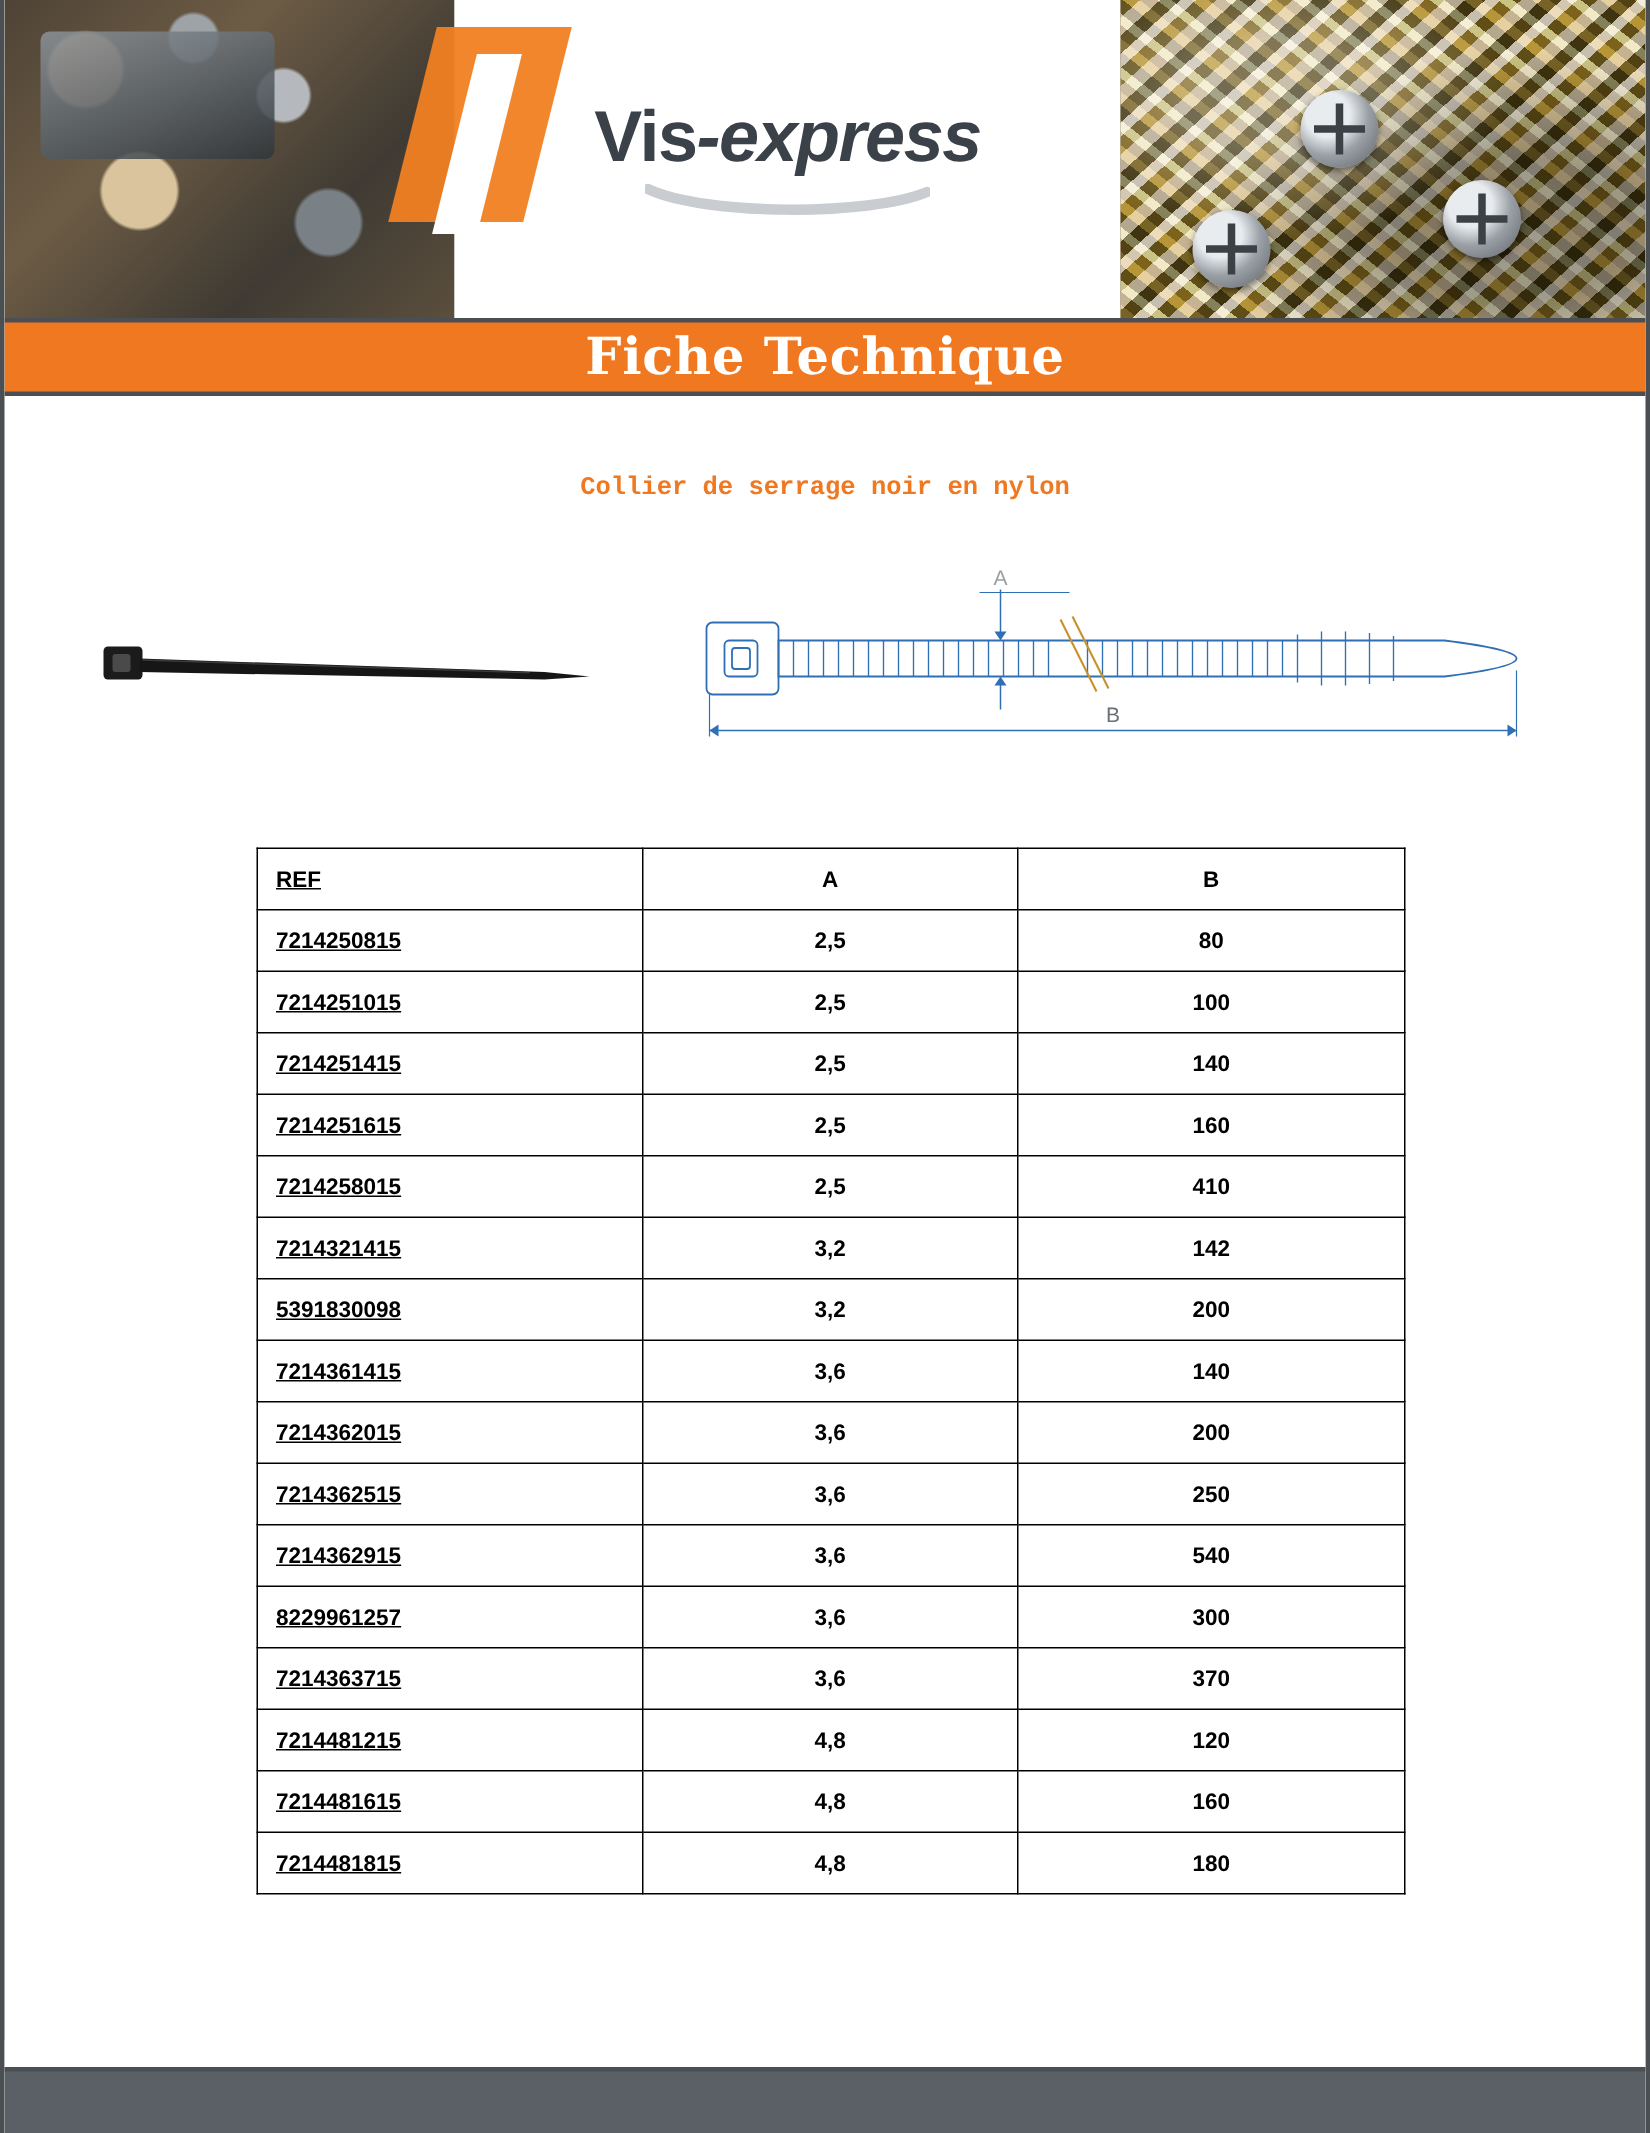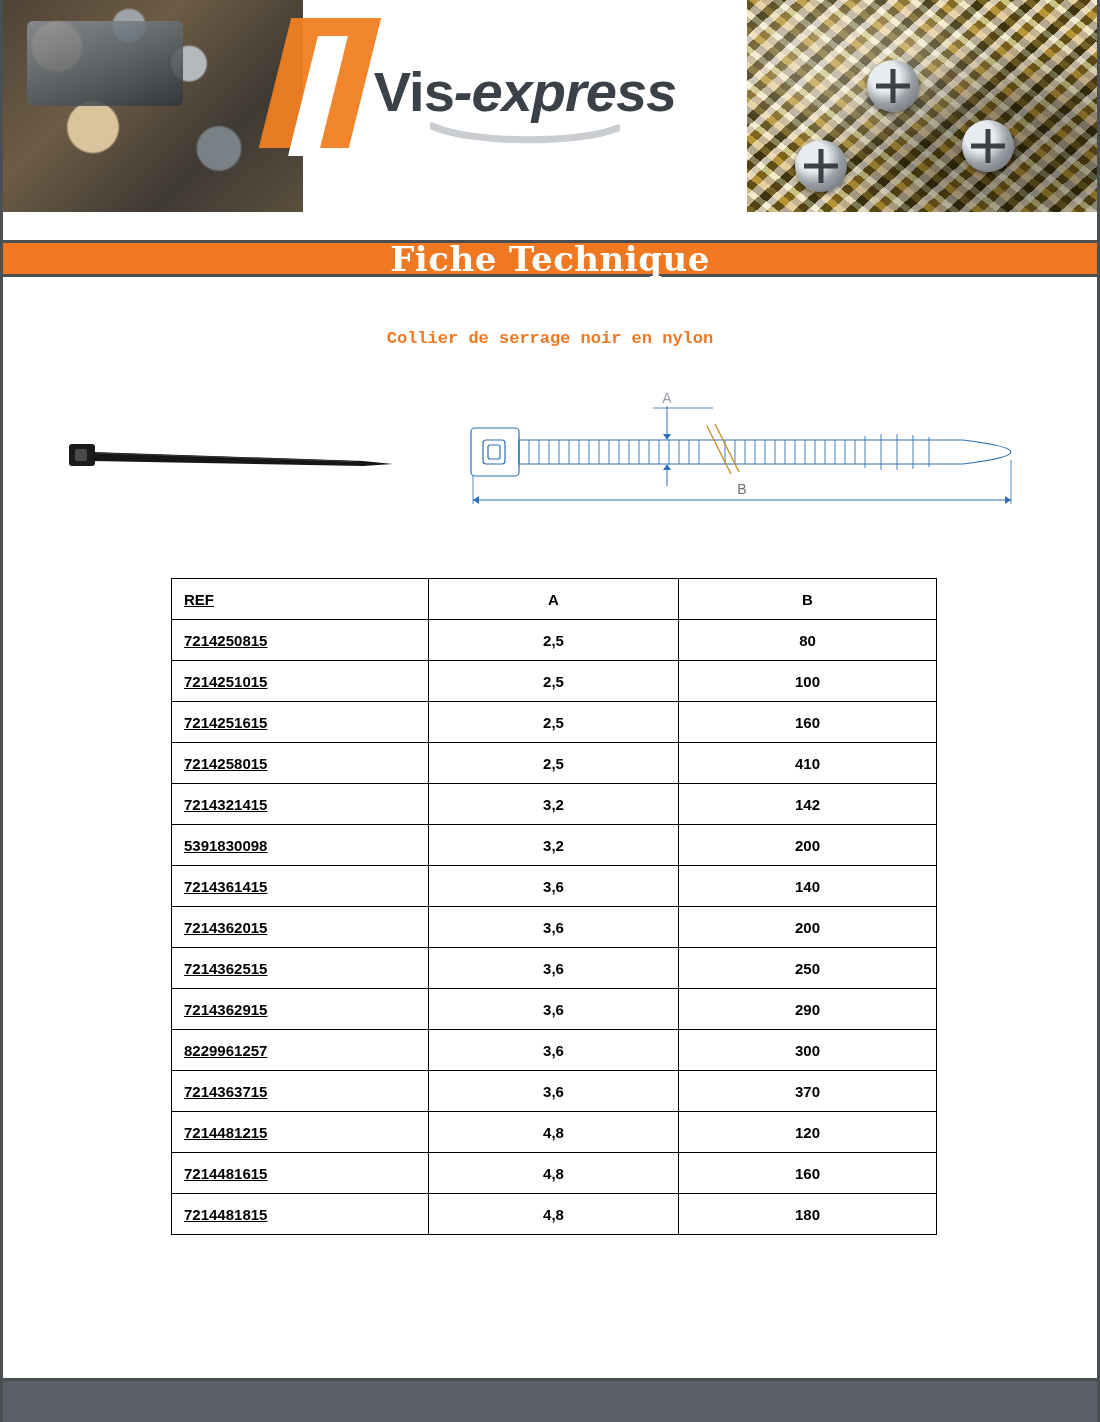--- a/index.html
+++ b/index.html
@@ -34,21 +34,21 @@
   .header-img.right { width: 350px; background: #8a7352; }
   .header-logo {
     flex: 1;
     position: relative;
     display: flex;
     align-items: center;
     justify-content: center;
     background: #ffffff;
   }
   .logo-text {
-    font-size: 56px;
+    font-size: 48px;
     font-weight: bold;
     color: #3a4149;
     letter-spacing: -1px;
     line-height: 1;
     position: relative;
     top: -14px;
   }
   .logo-text .vis { font-weight: 700; }
   .logo-text .express { font-style: italic; font-weight: 700; }
   .logo-swoosh {
@@ -111,28 +111,27 @@
   .header-accent {
     position:absolute; left: 272px; top: 18px; width: 90px; height: 130px;
     background: #f08022; transform: skewX(-14deg); opacity:.95; z-index:2;
   }
   .header-accent2 {
     position:absolute; left: 300px; top: 36px; width: 30px; height: 120px;
     background: #ffffff; transform: skewX(-14deg); z-index:3;
   }
   
   .banner {
-    height: 37px;
+    height: 52px;
     background: #f07820;
     display: flex;
     align-items: center;
     justify-content: center;
     border-top: 3px solid #4a4f54;
     border-bottom: 3px solid #4a4f54;
-    margin-top: 28px;
   }
   .banner-title {
     color: #ffffff;
     font-size: 34px;
     font-weight: bold;
     letter-spacing: .5px;
     font-family: "DejaVu Serif", serif;
   }
   
   .product-title {
@@ -320,20 +319,25 @@
             <td class="ref">7214250815</td>
             <td class="ctr">2,5</td>
             <td class="ctr">80</td>
           </tr>
           <tr>
             <td class="ref">7214251015</td>
             <td class="ctr">2,5</td>
             <td class="ctr">100</td>
           </tr>
           <tr>
+            <td class="ref">7214251415</td>
+            <td class="ctr">2,5</td>
+            <td class="ctr">140</td>
+          </tr>
+          <tr>
             <td class="ref">7214251615</td>
             <td class="ctr">2,5</td>
             <td class="ctr">160</td>
           </tr>
           <tr>
             <td class="ref">7214258015</td>
             <td class="ctr">2,5</td>
             <td class="ctr">410</td>
           </tr>
           <tr>
@@ -357,21 +361,21 @@
             <td class="ctr">200</td>
           </tr>
           <tr>
             <td class="ref">7214362515</td>
             <td class="ctr">3,6</td>
             <td class="ctr">250</td>
           </tr>
           <tr>
             <td class="ref">7214362915</td>
             <td class="ctr">3,6</td>
-            <td class="ctr">290</td>
+            <td class="ctr">540</td>
           </tr>
           <tr>
             <td class="ref">8229961257</td>
             <td class="ctr">3,6</td>
             <td class="ctr">300</td>
           </tr>
           <tr>
             <td class="ref">7214363715</td>
             <td class="ctr">3,6</td>
             <td class="ctr">370</td>

